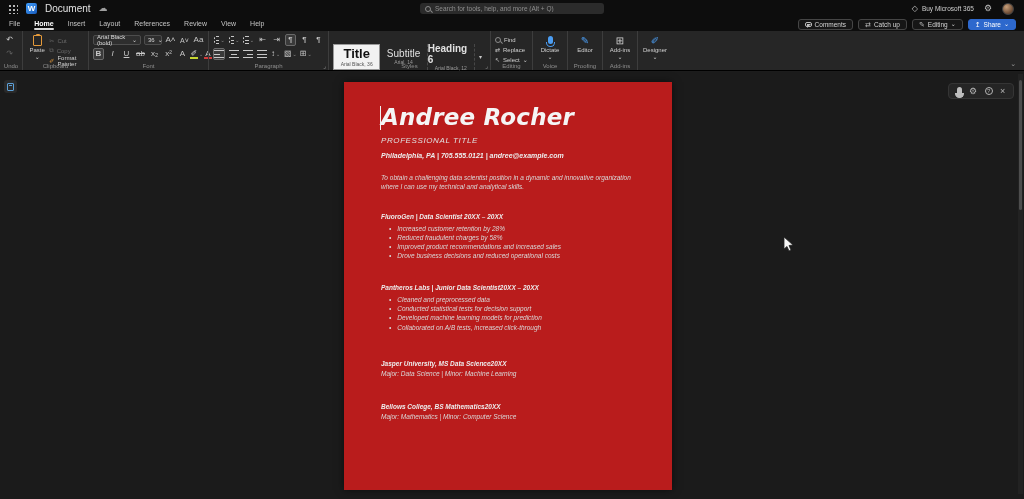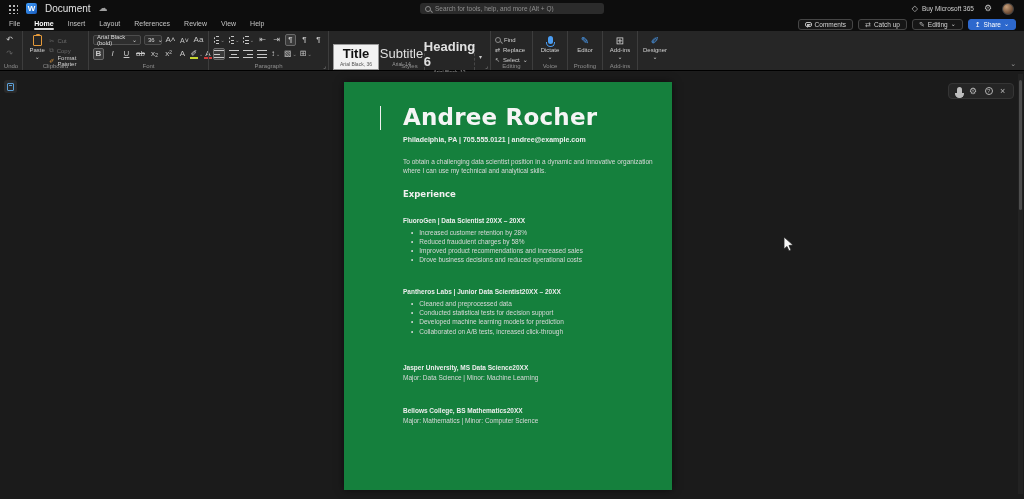--- a/index.html
+++ b/index.html
@@ -79,21 +79,21 @@
     cursor:pointer; }
   .smallcmd.enabled { color:#d0d0d0; }
   .combo { height:10px; border:1px solid #4d4d4d; background:#2e2e2e; border-radius:2px;
     display:flex; align-items:center; justify-content:space-between; padding:0 3px; gap:3px;
     font-size:6px; color:#d8d8d8; cursor:pointer; }
   .fontname { width:56px; }
   .fontsize { width:18px; }
 
   .stile { width:50px; height:26px; display:flex; flex-direction:column; align-items:center;
     justify-content:center; cursor:pointer; color:#e0e0e0; border-right:1px dashed #474747; }
-  .stile .s1 { font-size:13px; }
+  .stile .s1 { font-size:10px; }
   .stile .s2 { font-size:5px; color:#9a9a9a; }
   .stile.sel { background:#f2f2f2; border:1px solid #9a9a9a; }
   .stile.sel .s1 { color:#111; font-weight:900; font-size:13px; }
   .stile.sel .s2 { color:#555; }
   .stile.b .s1 { font-weight:900; }
 
   .vtool { display:flex; flex-direction:column; align-items:center; justify-content:flex-start;
     padding-top:1px; width:26px; cursor:pointer; color:#d0d0d0; font-size:6px; gap:1px; }
   .vtool .vic { height:12px; display:flex; align-items:center; font-size:10px; }
   .mic { width:5px; height:8px; background:#4b9df2; border-radius:2.5px; position:relative; }
@@ -135,22 +135,22 @@
     border:1px solid #353535; border-radius:4px; display:flex; align-items:center;
     justify-content:space-around; padding:0 4px; }
   .fic { color:#b5b5b5; font-size:9px; line-height:1; cursor:pointer; display:flex;
     align-items:center; justify-content:center; }
   .qmark { width:8px; height:8px; border:1px solid #b5b5b5; border-radius:50%; font-size:6px;
     color:#b5b5b5; display:flex; align-items:center; justify-content:center; cursor:pointer; }
   .scrollbar { position:absolute; right:1px; top:2px; width:5px; height:420px; background:#222; }
   .thumb { position:absolute; top:6px; left:1px; width:3px; height:130px; background:#4d4d4d;
     border-radius:2px; cursor:pointer; }
 
-  .page { position:absolute; left:344px; top:10px; width:328px; height:408px; background:#15803d;
-    box-shadow:0 0 8px rgba(0,0,0,0.55); padding:22px 37px 0 59px; color:#e6e6e6; overflow:hidden; }
+  .page { position:absolute; left:344px; top:10px; width:328px; height:408px; background:#b91c1c;
+    box-shadow:0 0 8px rgba(0,0,0,0.55); padding:22px 37px 0 37px; color:#e6e6e6; overflow:hidden;font-style:italic; }
   .caret { position:absolute; left:36px; top:24px; width:1px; height:24px; background:#f0f0f0; }
   .res-name { font-size:23px; font-weight:900; letter-spacing:0.2px; color:#f5f5f5;
     font-family:"DejaVu Sans","Liberation Sans",sans-serif; margin-bottom:6px; }
   .res-title { font-size:8px; letter-spacing:0.6px; color:#e0e0e0; margin-bottom:7px; }
   .res-contact { font-size:7px; font-weight:bold; color:#ededed; margin-bottom:14px; }
   .res-h { font-size:8.5px; font-weight:900; color:#f0f0f0; margin-bottom:10px;
     font-family:"DejaVu Sans","Liberation Sans",sans-serif; }
   .res-p { font-size:6.5px; line-height:1.45; color:#d9d9d9; margin-bottom:13px; width:250px; }
   .job-title { font-size:6.5px; font-weight:bold; color:#ededed; margin-bottom:4px; }
   .jb { list-style:none; margin-bottom:12px; }
@@ -424,25 +424,25 @@
   </div>
 
   <div class="scrollbar">
     <div class="thumb"></div>
   </div>
 
   <div class="page">
     <div class="caret"></div>
 
     <div class="res-name">Andree Rocher</div>
+    <div class="res-title">PROFESSIONAL TITLE</div>
     <div class="res-contact">Philadelphia, PA | 705.555.0121 | andree@example.com</div>
 
     <div class="res-p">To obtain a challenging data scientist position in a dynamic and innovative organization where I can use my technical and analytical skills.</div>
 
-    <div class="res-h">Experience</div>
 
     <div class="spacer8"></div>
     <div class="job-title">FluoroGen | Data Scientist 20XX – 20XX</div>
     <ul class="jb">
       <li>
           <span class="dot">•</span>
           <span>Increased customer retention by 28%</span>
         </li>
       <li>
           <span class="dot">•</span>

